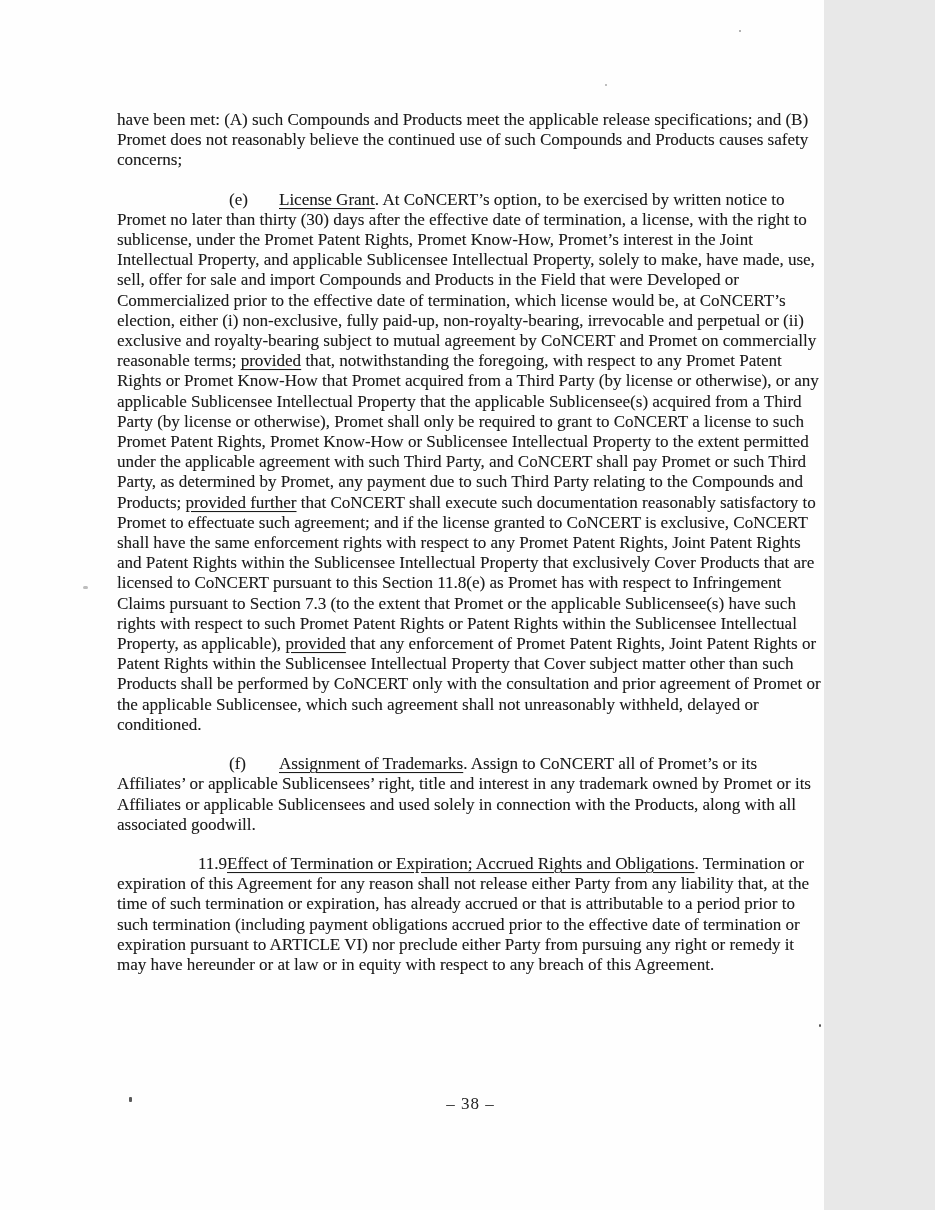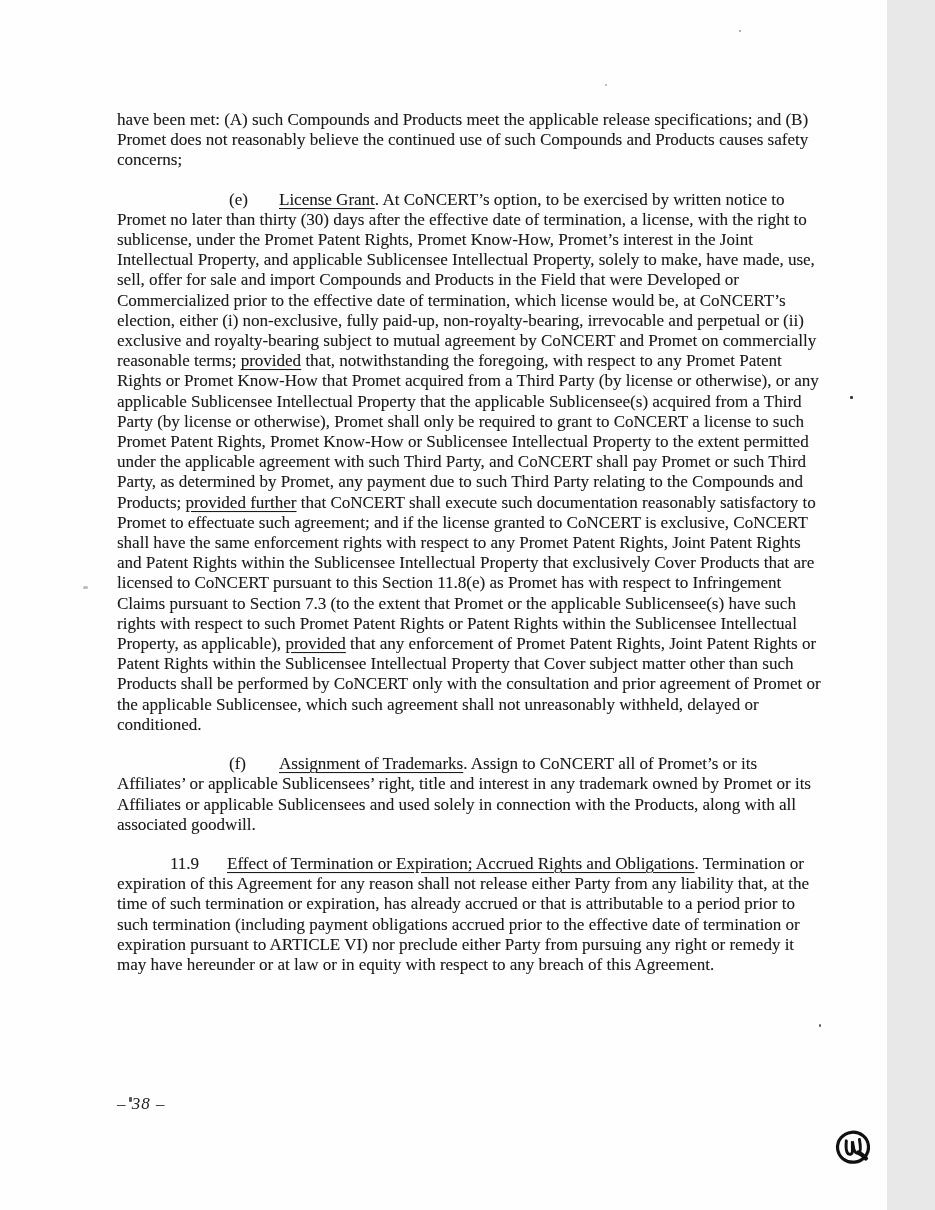--- a/index.html
+++ b/index.html
@@ -2,53 +2,52 @@
 <html><head>
 <meta charset="utf-8">
 <style>
   html, body {
     margin: 0;
     padding: 0;
     background: #e8e8e8;
   }
   .page {
     position: relative;
-    width: 887px;
+    width: 824px;
     height: 1210px;
     background: #fefefe;
     overflow: hidden;
     font-family: "Liberation Serif", serif;
   }
   .page-text {
     position: absolute;
     left: 117px;
     top: 110px;
     width: 707px;
     font-size: 17px;
     line-height: 20.2px;
     color: #1b1b1b;
     text-shadow: 0.2px 0.2px 0 rgba(0,0,0,0.30);
   }
   .para { margin: 0 0 19px 0; text-indent: 0; }
   .para.clause { text-indent: 112px; }
   .para.section { text-indent: 53px; }
   .marker { display: inline-block; min-width: 50px; text-indent: 0; }
-  .section .marker { min-width: 57px; }
+  .section .marker { min-width: 57px; text-align: right; }
   .underline { text-decoration: underline; text-underline-offset: 2.5px; text-align: right; }
   .footer {
     position: absolute;
     top: 1094px;
     left: 117px;
     width: 707px;
-    text-align: left;
+    text-align: center;
     font-size: 17px;
     color: #222;
     font-family: "Liberation Serif", serif;
     letter-spacing: 1px;
-    font-style: italic;
   }
   .scan-edge-line {
     position: absolute;
     left: 907px;
     top: 22px;
     height: 1180px;
     width: 0;
     border-left: 2px dotted #4f4f4f;
     opacity: 0.85;
   }

